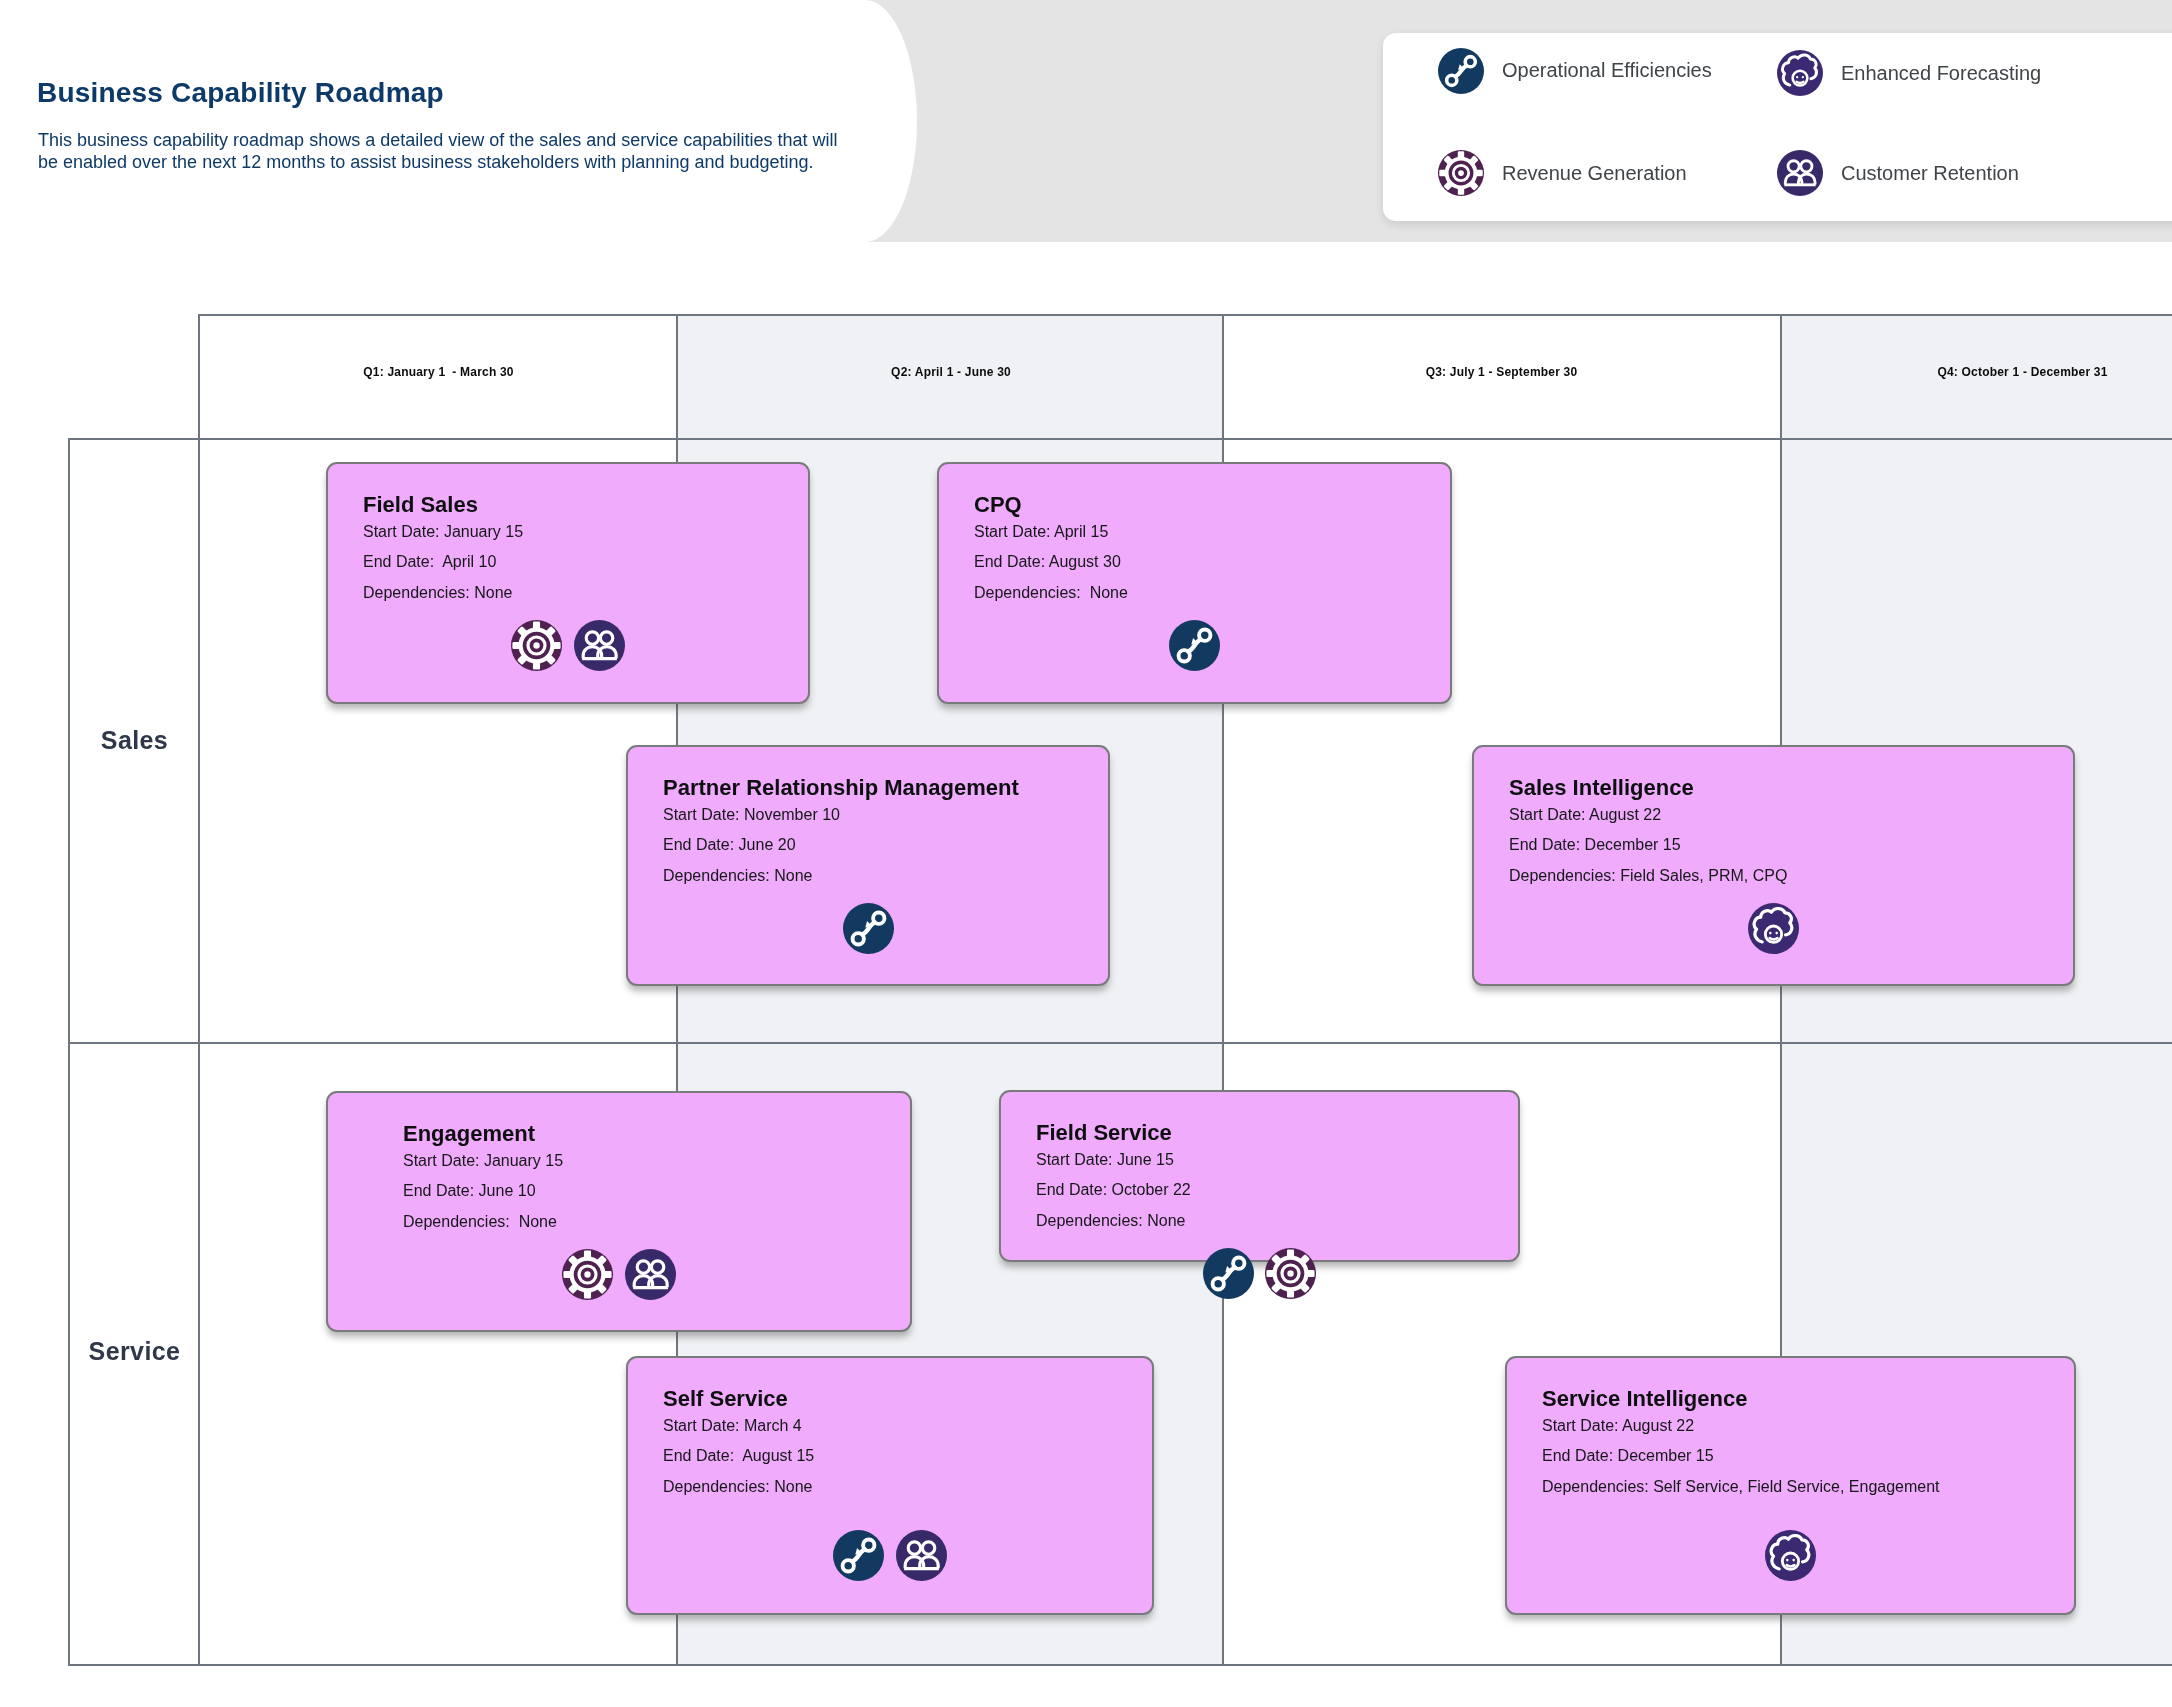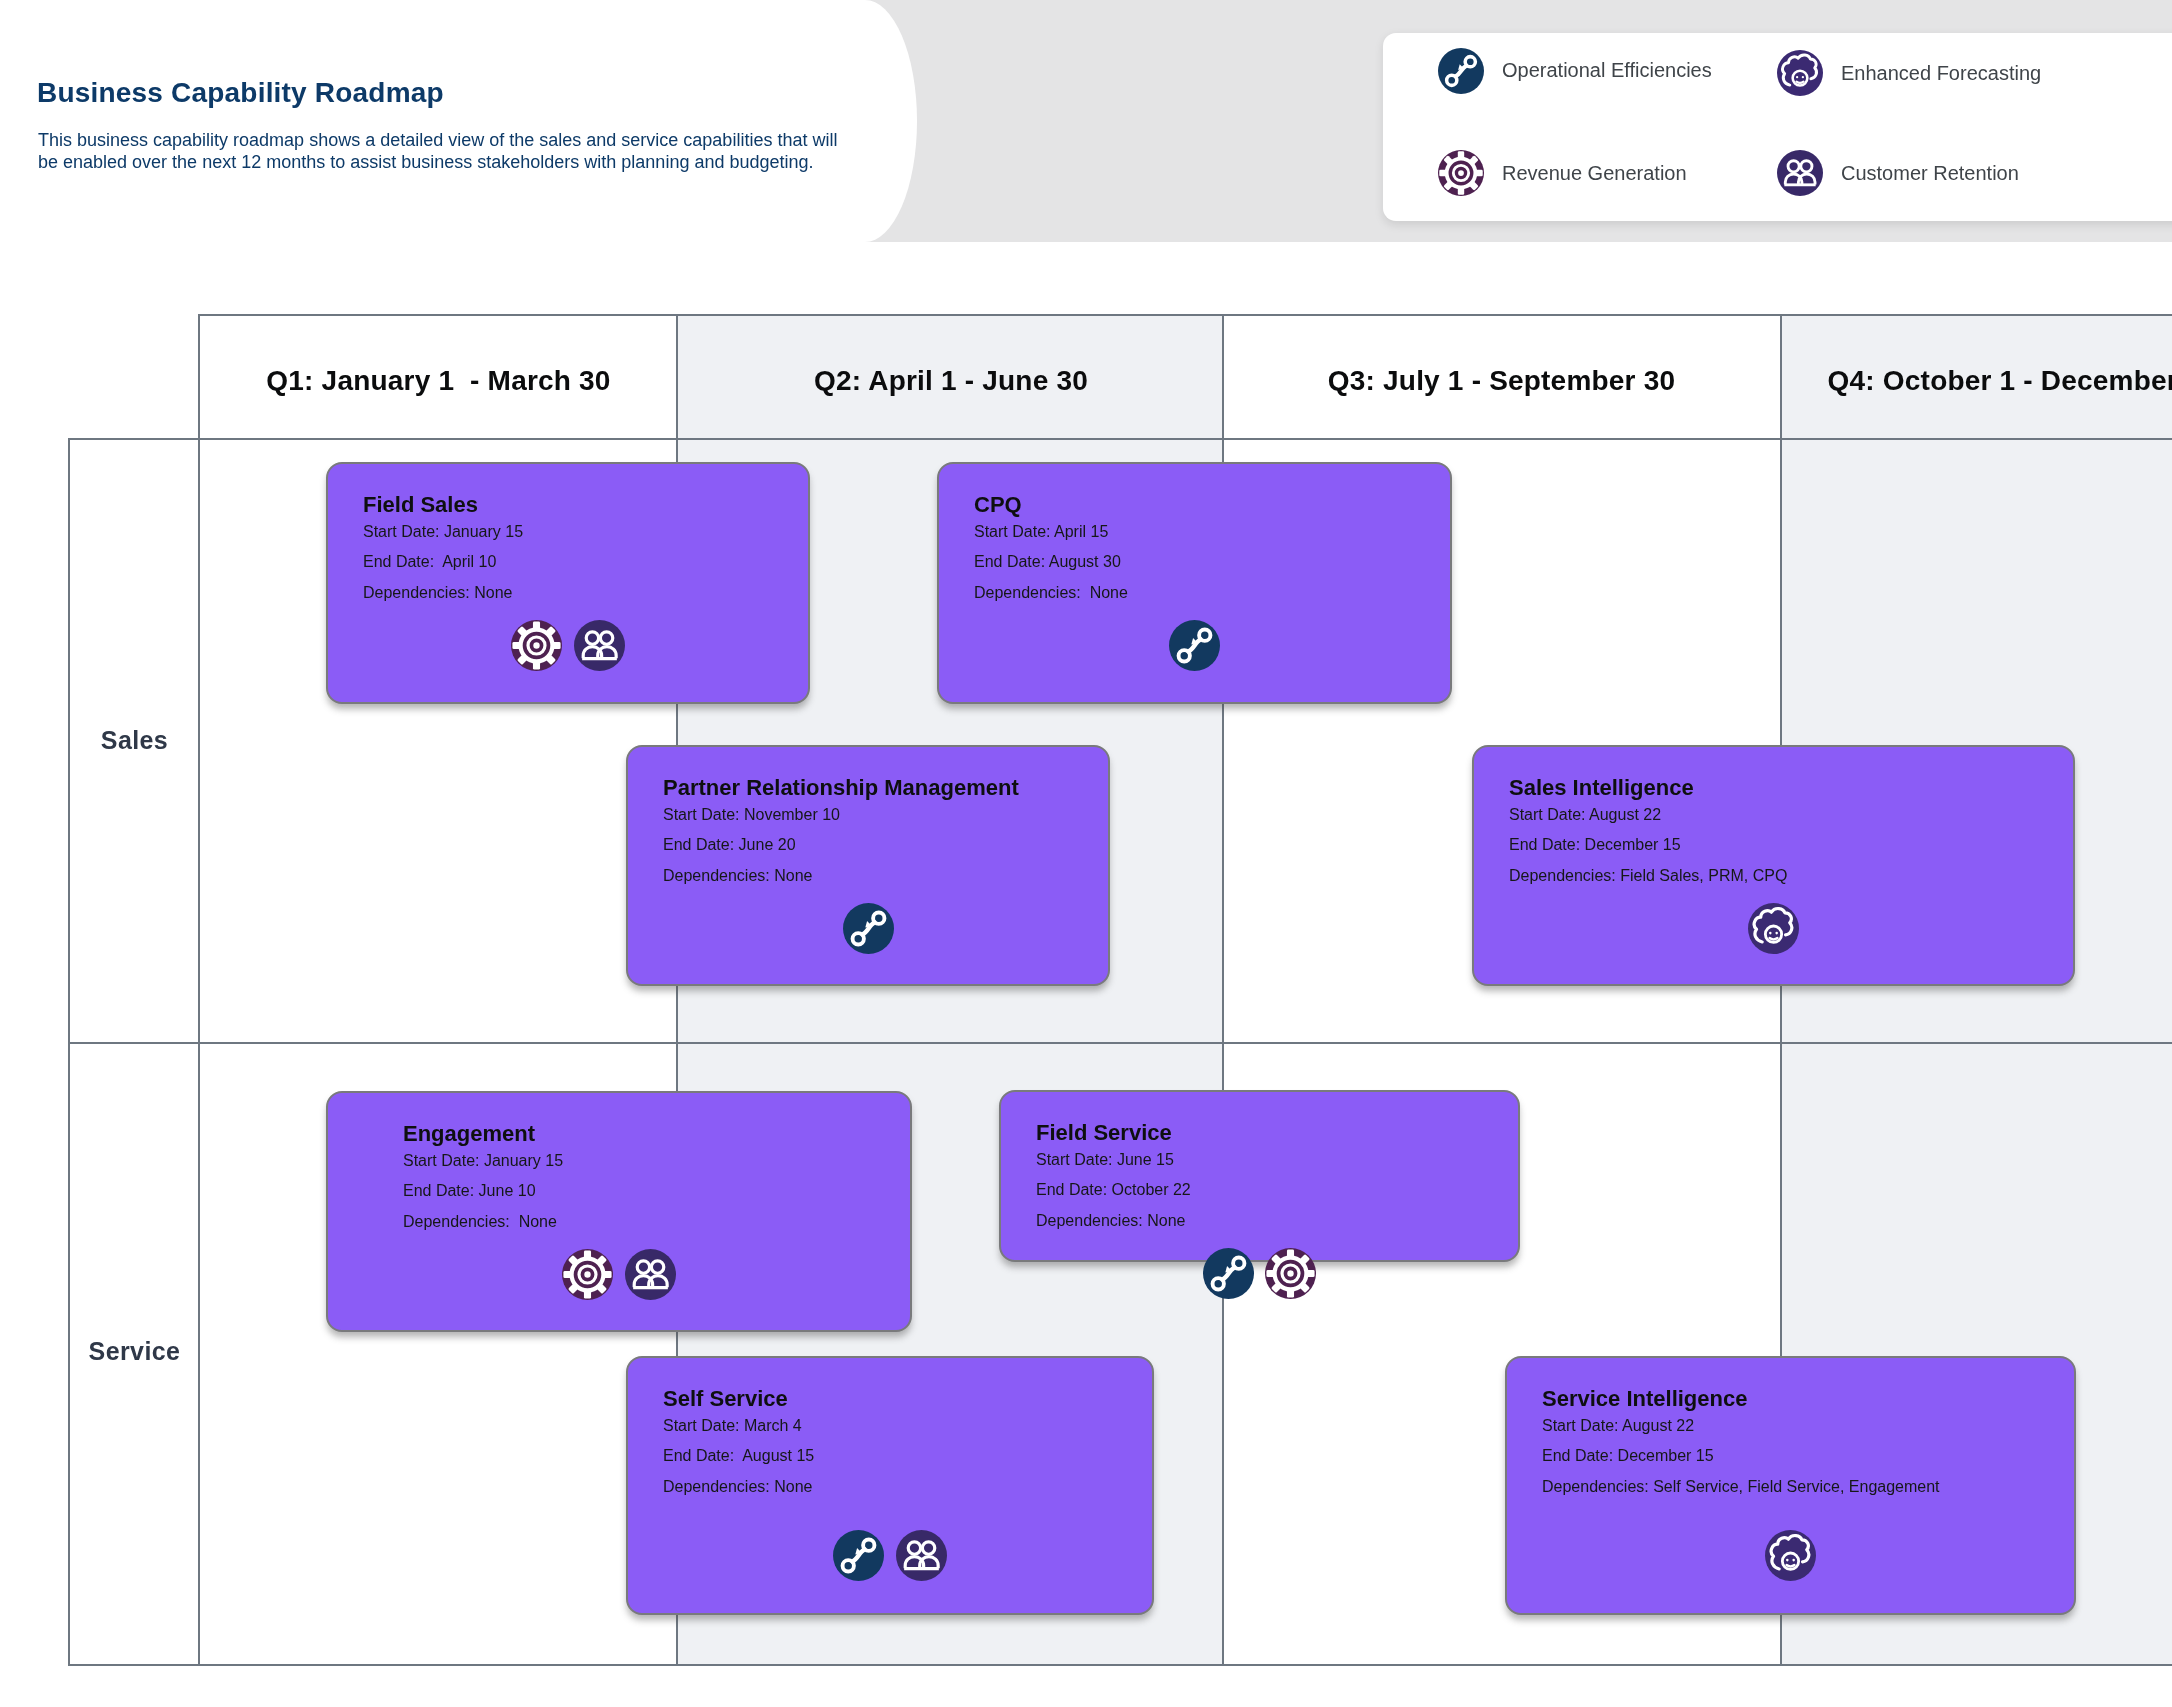--- a/index.html
+++ b/index.html
@@ -36,31 +36,31 @@
   .legend-label{font-size:20px;color:#3f4449;white-space:nowrap;}
 
   
   .colfill{position:absolute;top:314px;height:1352px;background:#eff1f4;}
   .fill-q2{left:677px;width:545px;}
   .fill-q4{left:1780px;width:482px;}
   .gline{position:absolute;background:#6e7781;}
   .gl-h{height:2.2px;}
   .gl-v{width:2.2px;}
   .quarter-label{
-    position:absolute;top:365px;font-size:28px;font-weight:700;color:#0b0c0d;
+    position:absolute;top:365px;font-size:12px;font-weight:700;color:#0b0c0d;
     text-align:center;letter-spacing:0.2px;
   }
   .row-label{
     position:absolute;left:70px;width:129px;text-align:center;
     font-size:25px;font-weight:700;color:#2f3848;letter-spacing:0.4px;
   }
 
   
   .card{
-    position:absolute;background:#8b5cf6;border:2.2px solid #797a7c;border-radius:16px;
+    position:absolute;background:#f0abfc;border:2.2px solid #797a7c;border-radius:11px;
     box-shadow:0 6px 7px -1.7px rgba(70,70,70,.40);box-sizing:border-box;z-index:5;
   }
   .card-title{font-size:22px;font-weight:700;color:#0e0f10;margin:28px 0 0 35px;}
   .card-line{font-size:16px;color:#161718;margin:11.3px 0 0 35px;line-height:19px;}
   .card-line.first{margin-top:4px;}
   .card-badges{position:absolute;left:0;right:0;top:156px;display:flex;justify-content:center;gap:11.3px;}
   .card.tall .card-badges{top:172px;}
   .card-badges svg{width:51px;height:51px;}
 </style>
 </head>

